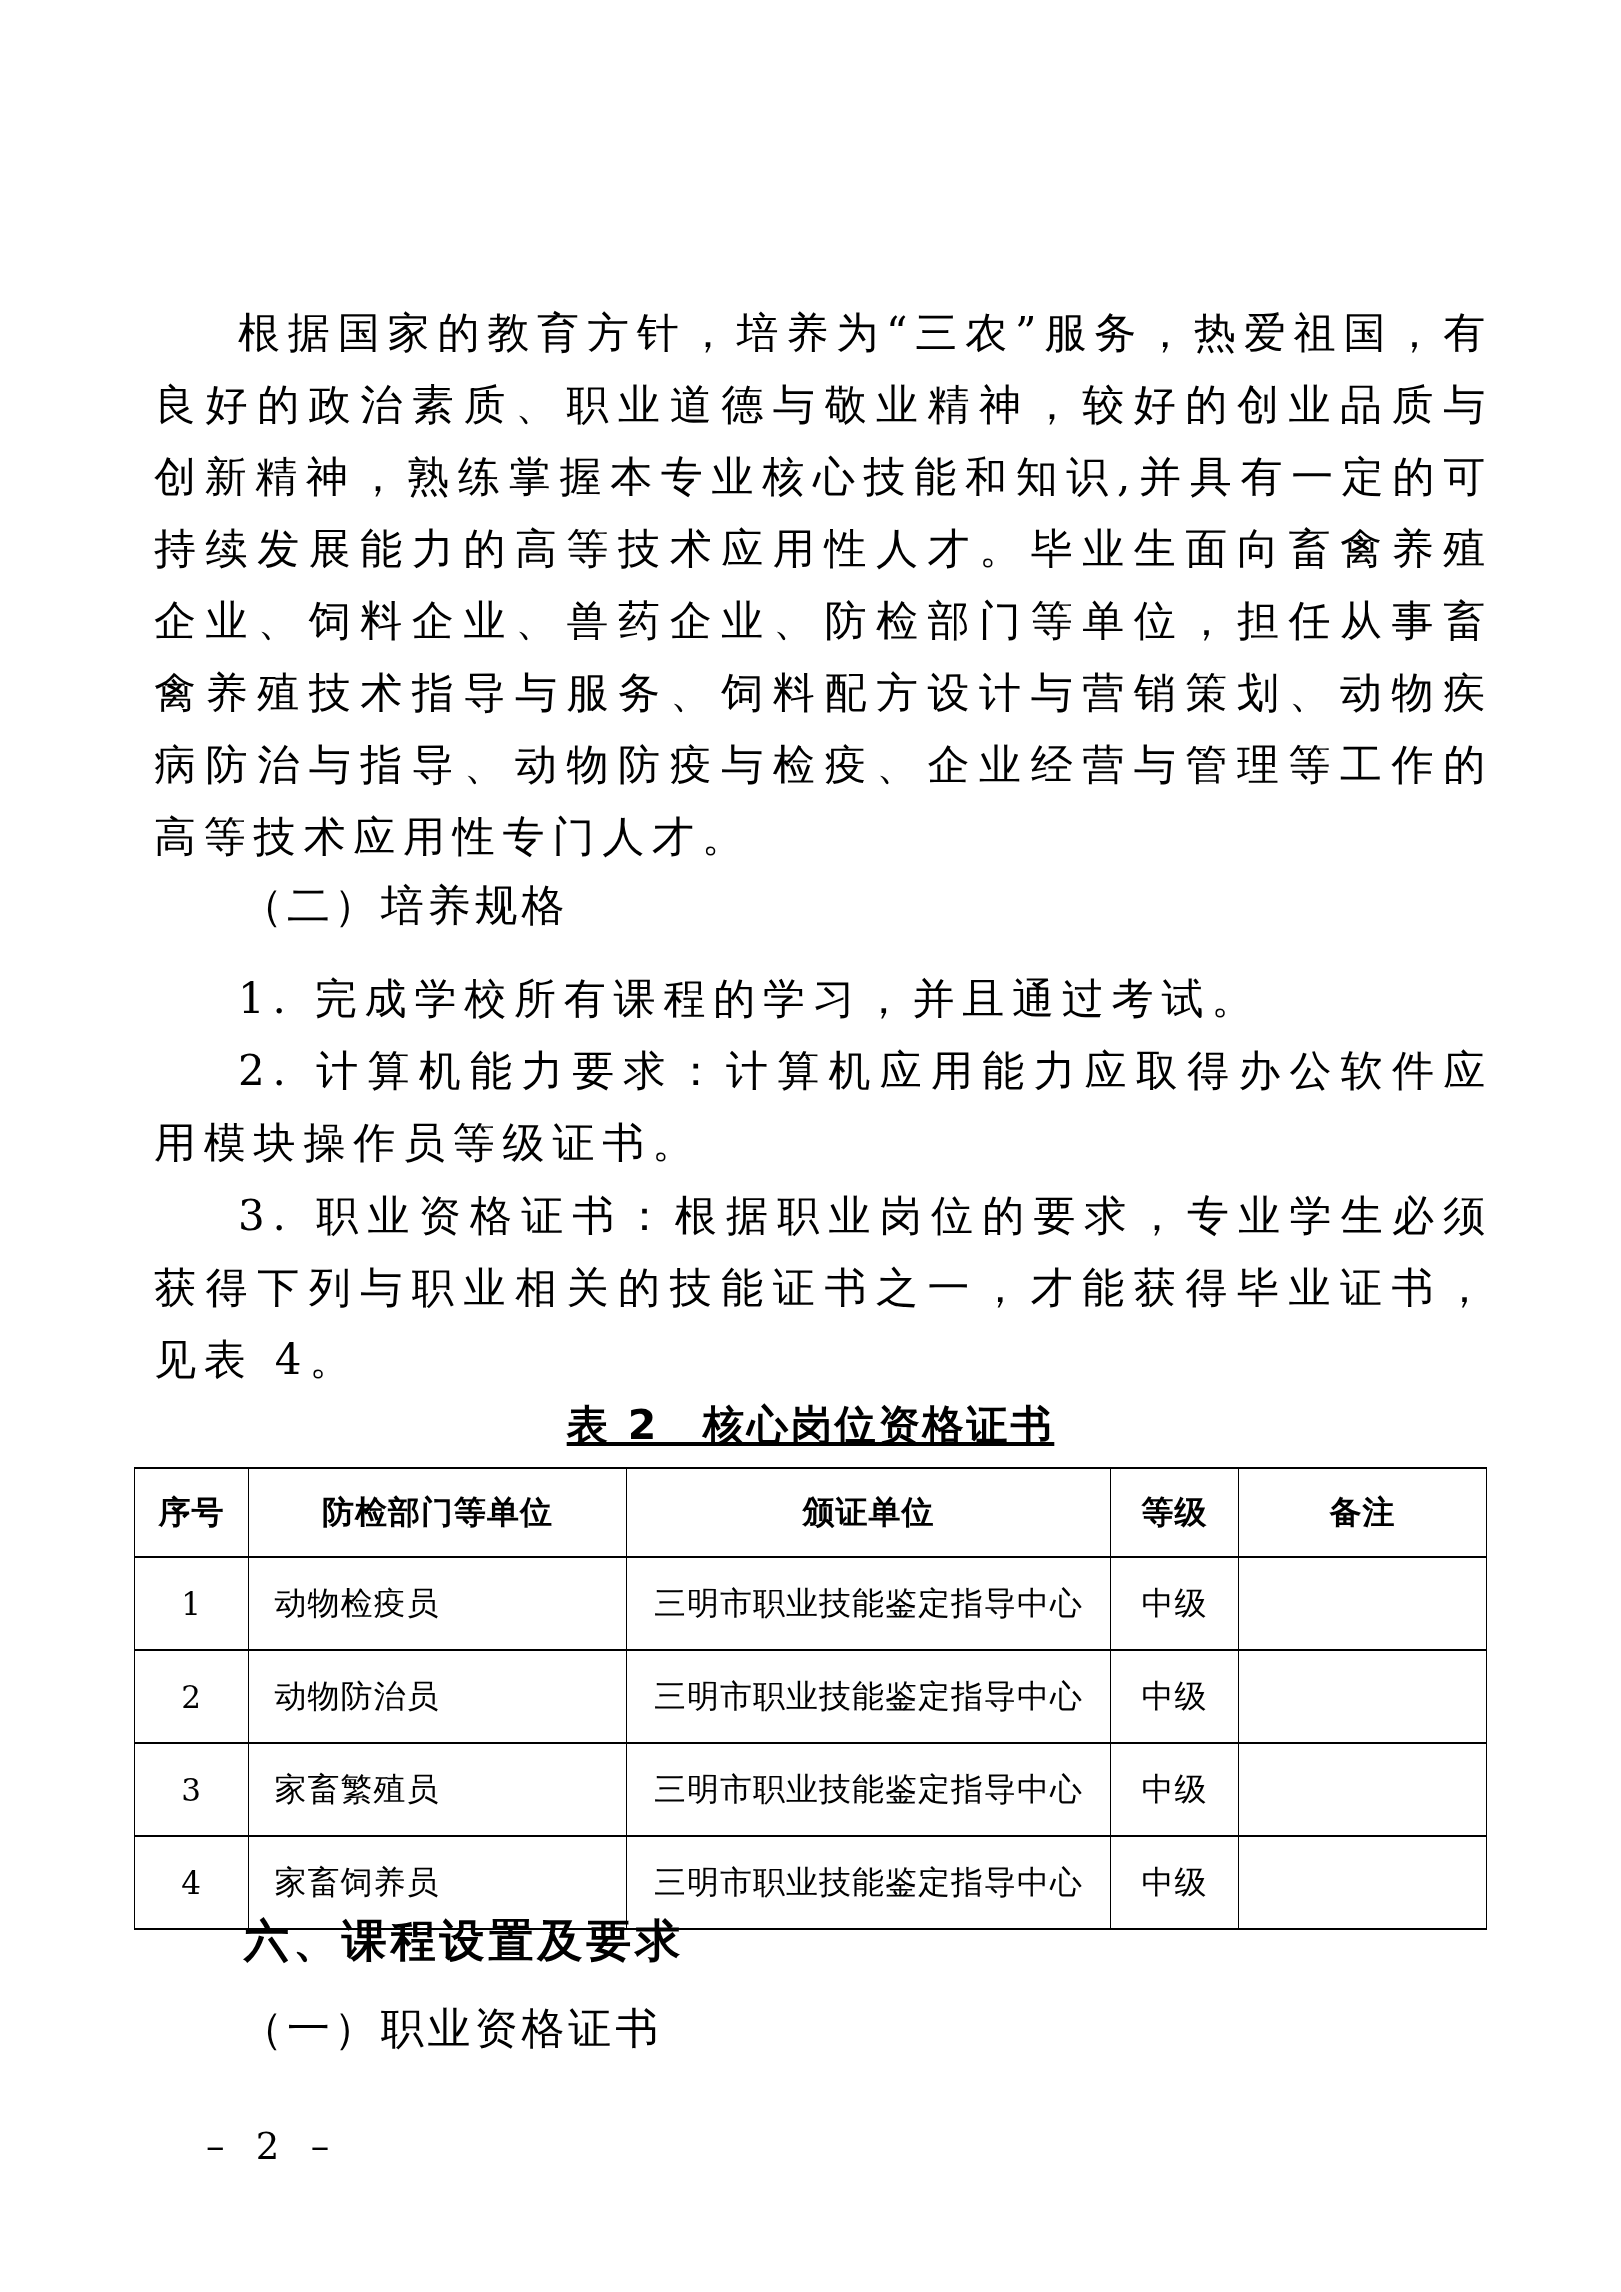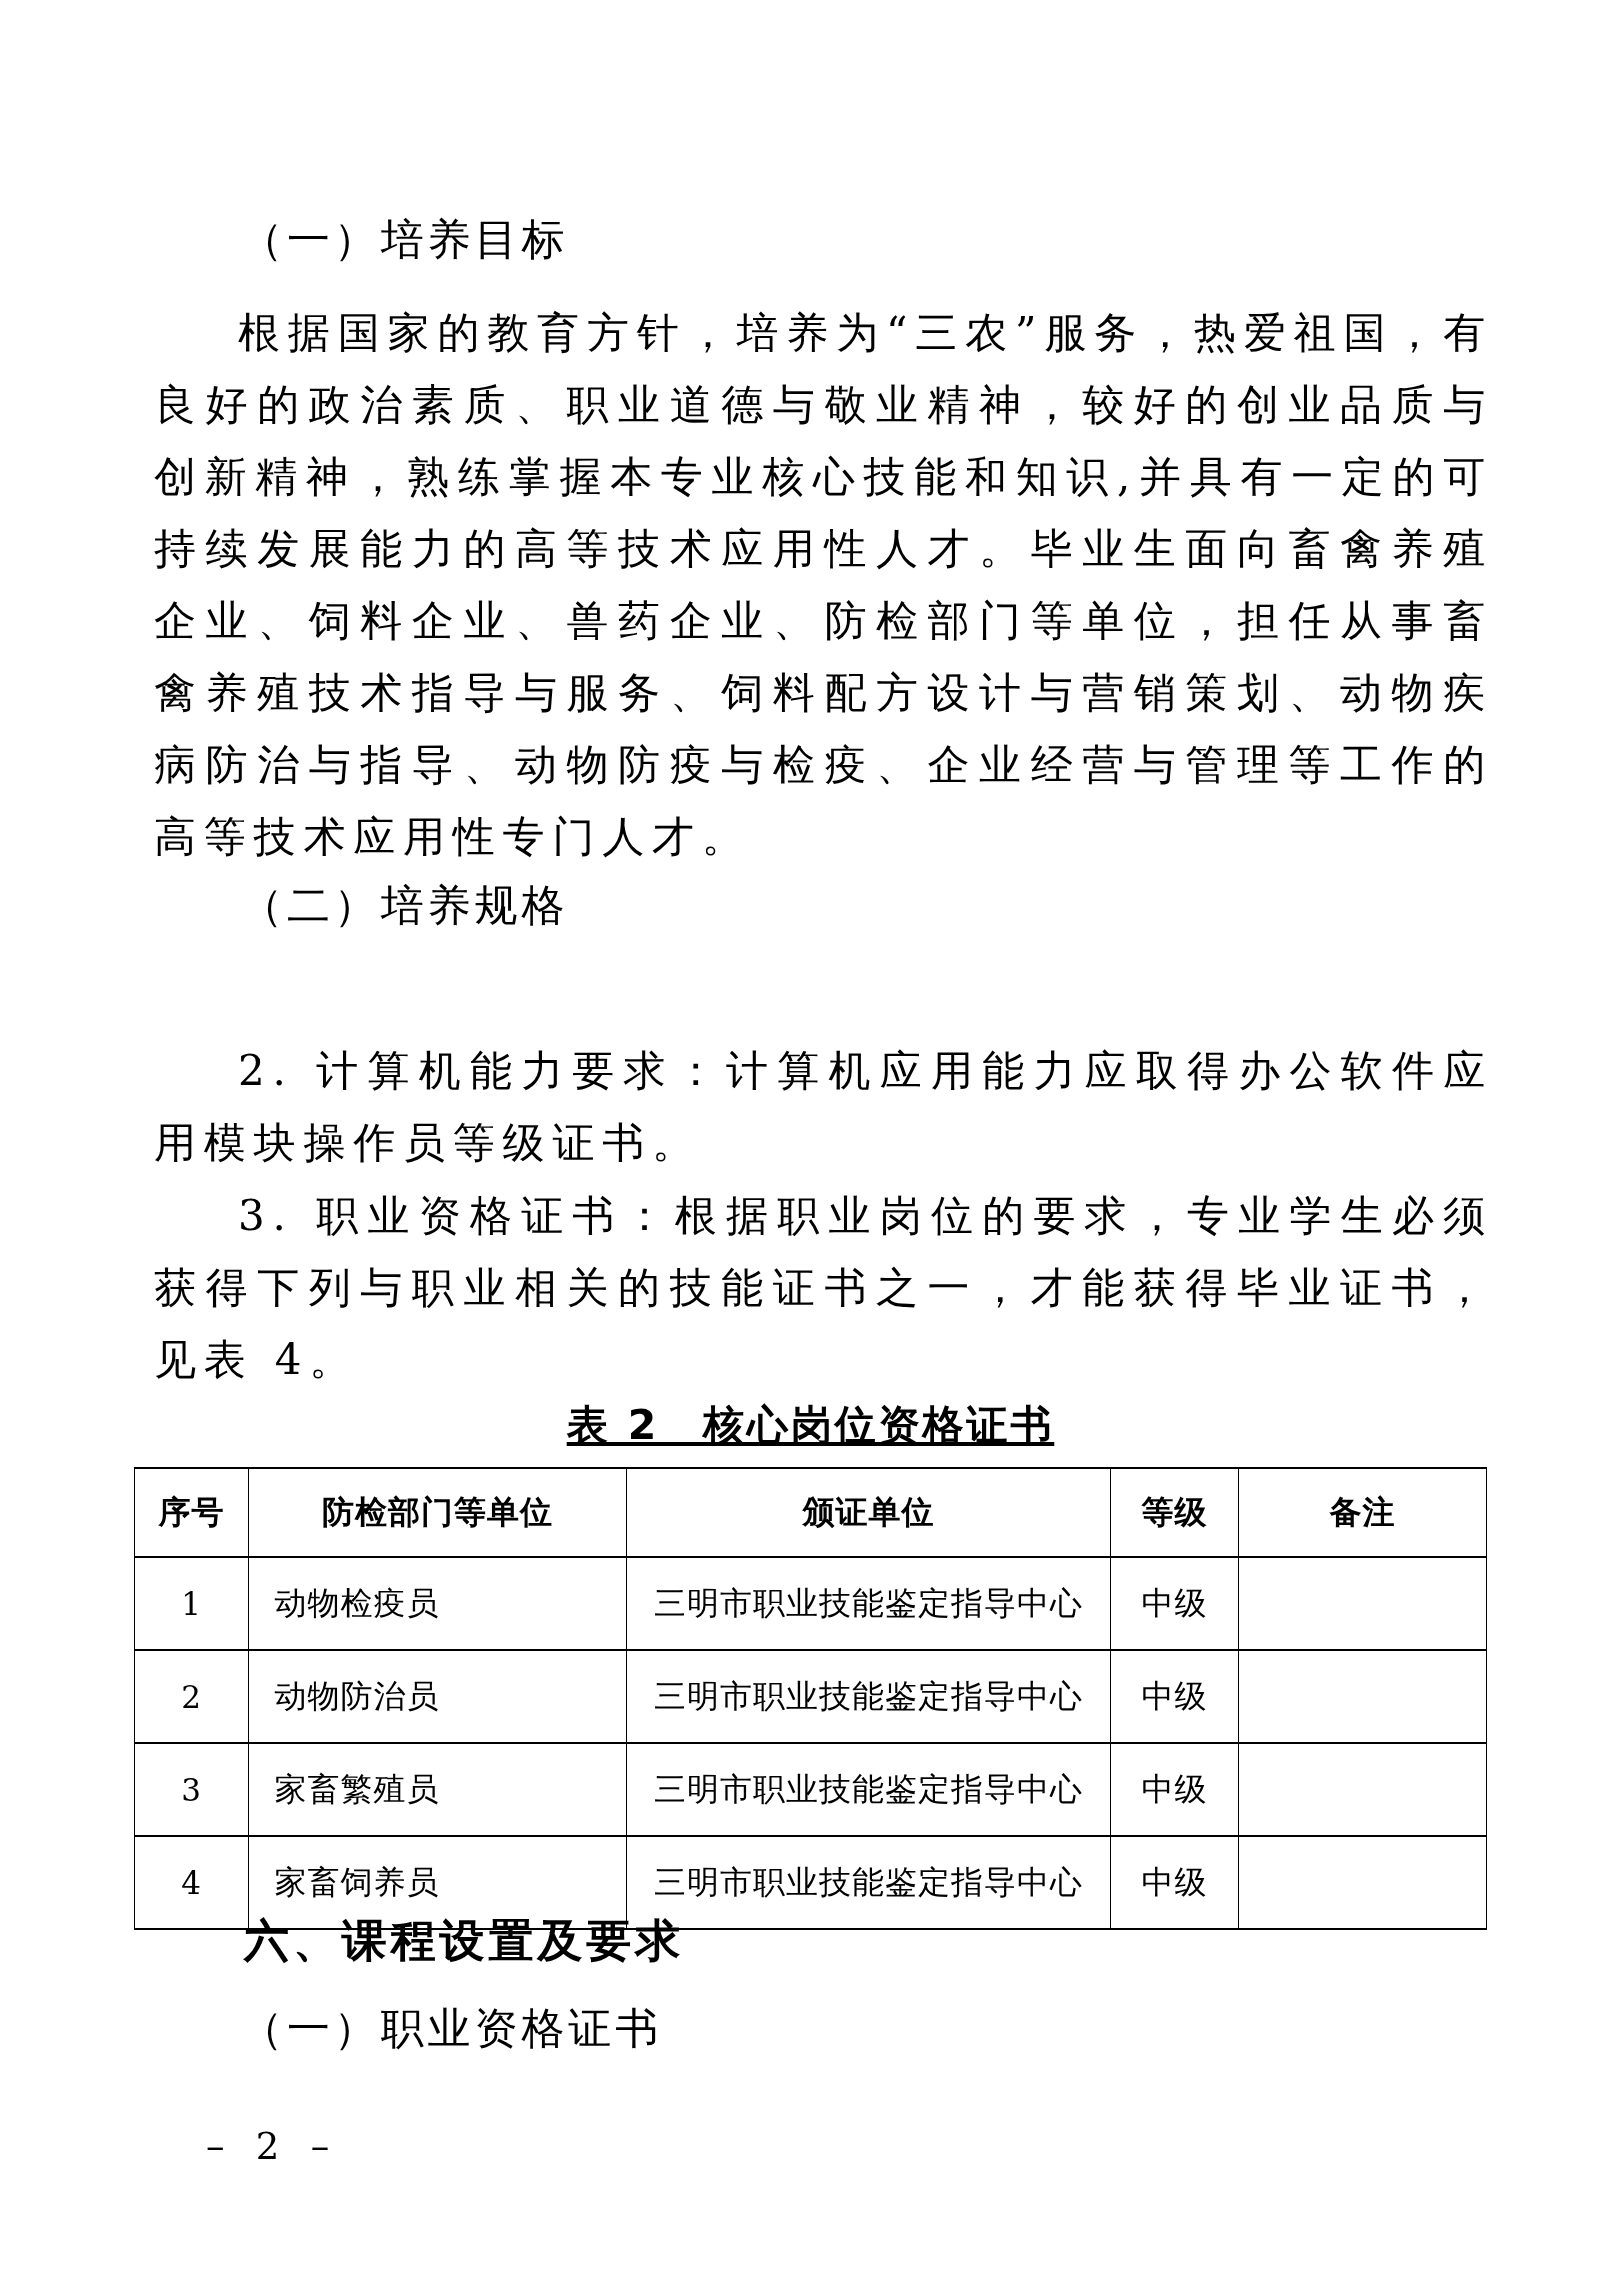--- a/index.html
+++ b/index.html
@@ -121,26 +121,26 @@
     left:206px;
     font-size:37px;
     letter-spacing:9.8px;
   }
 </style>
 </head>
 <body>
 
 <div class="page">
 
-  <div class="kai-heading pos-h-obj">（一）培养目标</div>
 
   <div class="body-para pos-para">根据国家的教育方针，培养为“三农”服务，热爱祖国，有良好的政治素质、职业道德与敬业精神，较好的创业品质与创新精神，熟练掌握本专业核心技能和知识,并具有一定的可持续发展能力的高等技术应用性人才。毕业生面向畜禽养殖企业、饲料企业、兽药企业、防检部门等单位，担任从事畜禽养殖技术指导与服务、饲料配方设计与营销策划、动物疾病防治与指导、动物防疫与检疫、企业经营与管理等工作的高等技术应用性专门人才。</div>
 
   <div class="kai-heading pos-h-spec">（二）培养规格</div>
 
+  <div class="body-para pos-item1">1. 完成学校所有课程的学习，并且通过考试。</div>
 
   <div class="body-para pos-item2">2. 计算机能力要求：计算机应用能力应取得办公软件应用模块操作员等级证书。</div>
 
   <div class="body-para pos-item3">3. 职业资格证书：根据职业岗位的要求，专业学生必须获得下列与职业相关的技能证书之一，才能获得毕业证书，见表 4。</div>
 
   <div class="table-title">表 2　核心岗位资格证书</div>
 
   <table class="cert-table">
     <colgroup>
       <col style="width:114px">

